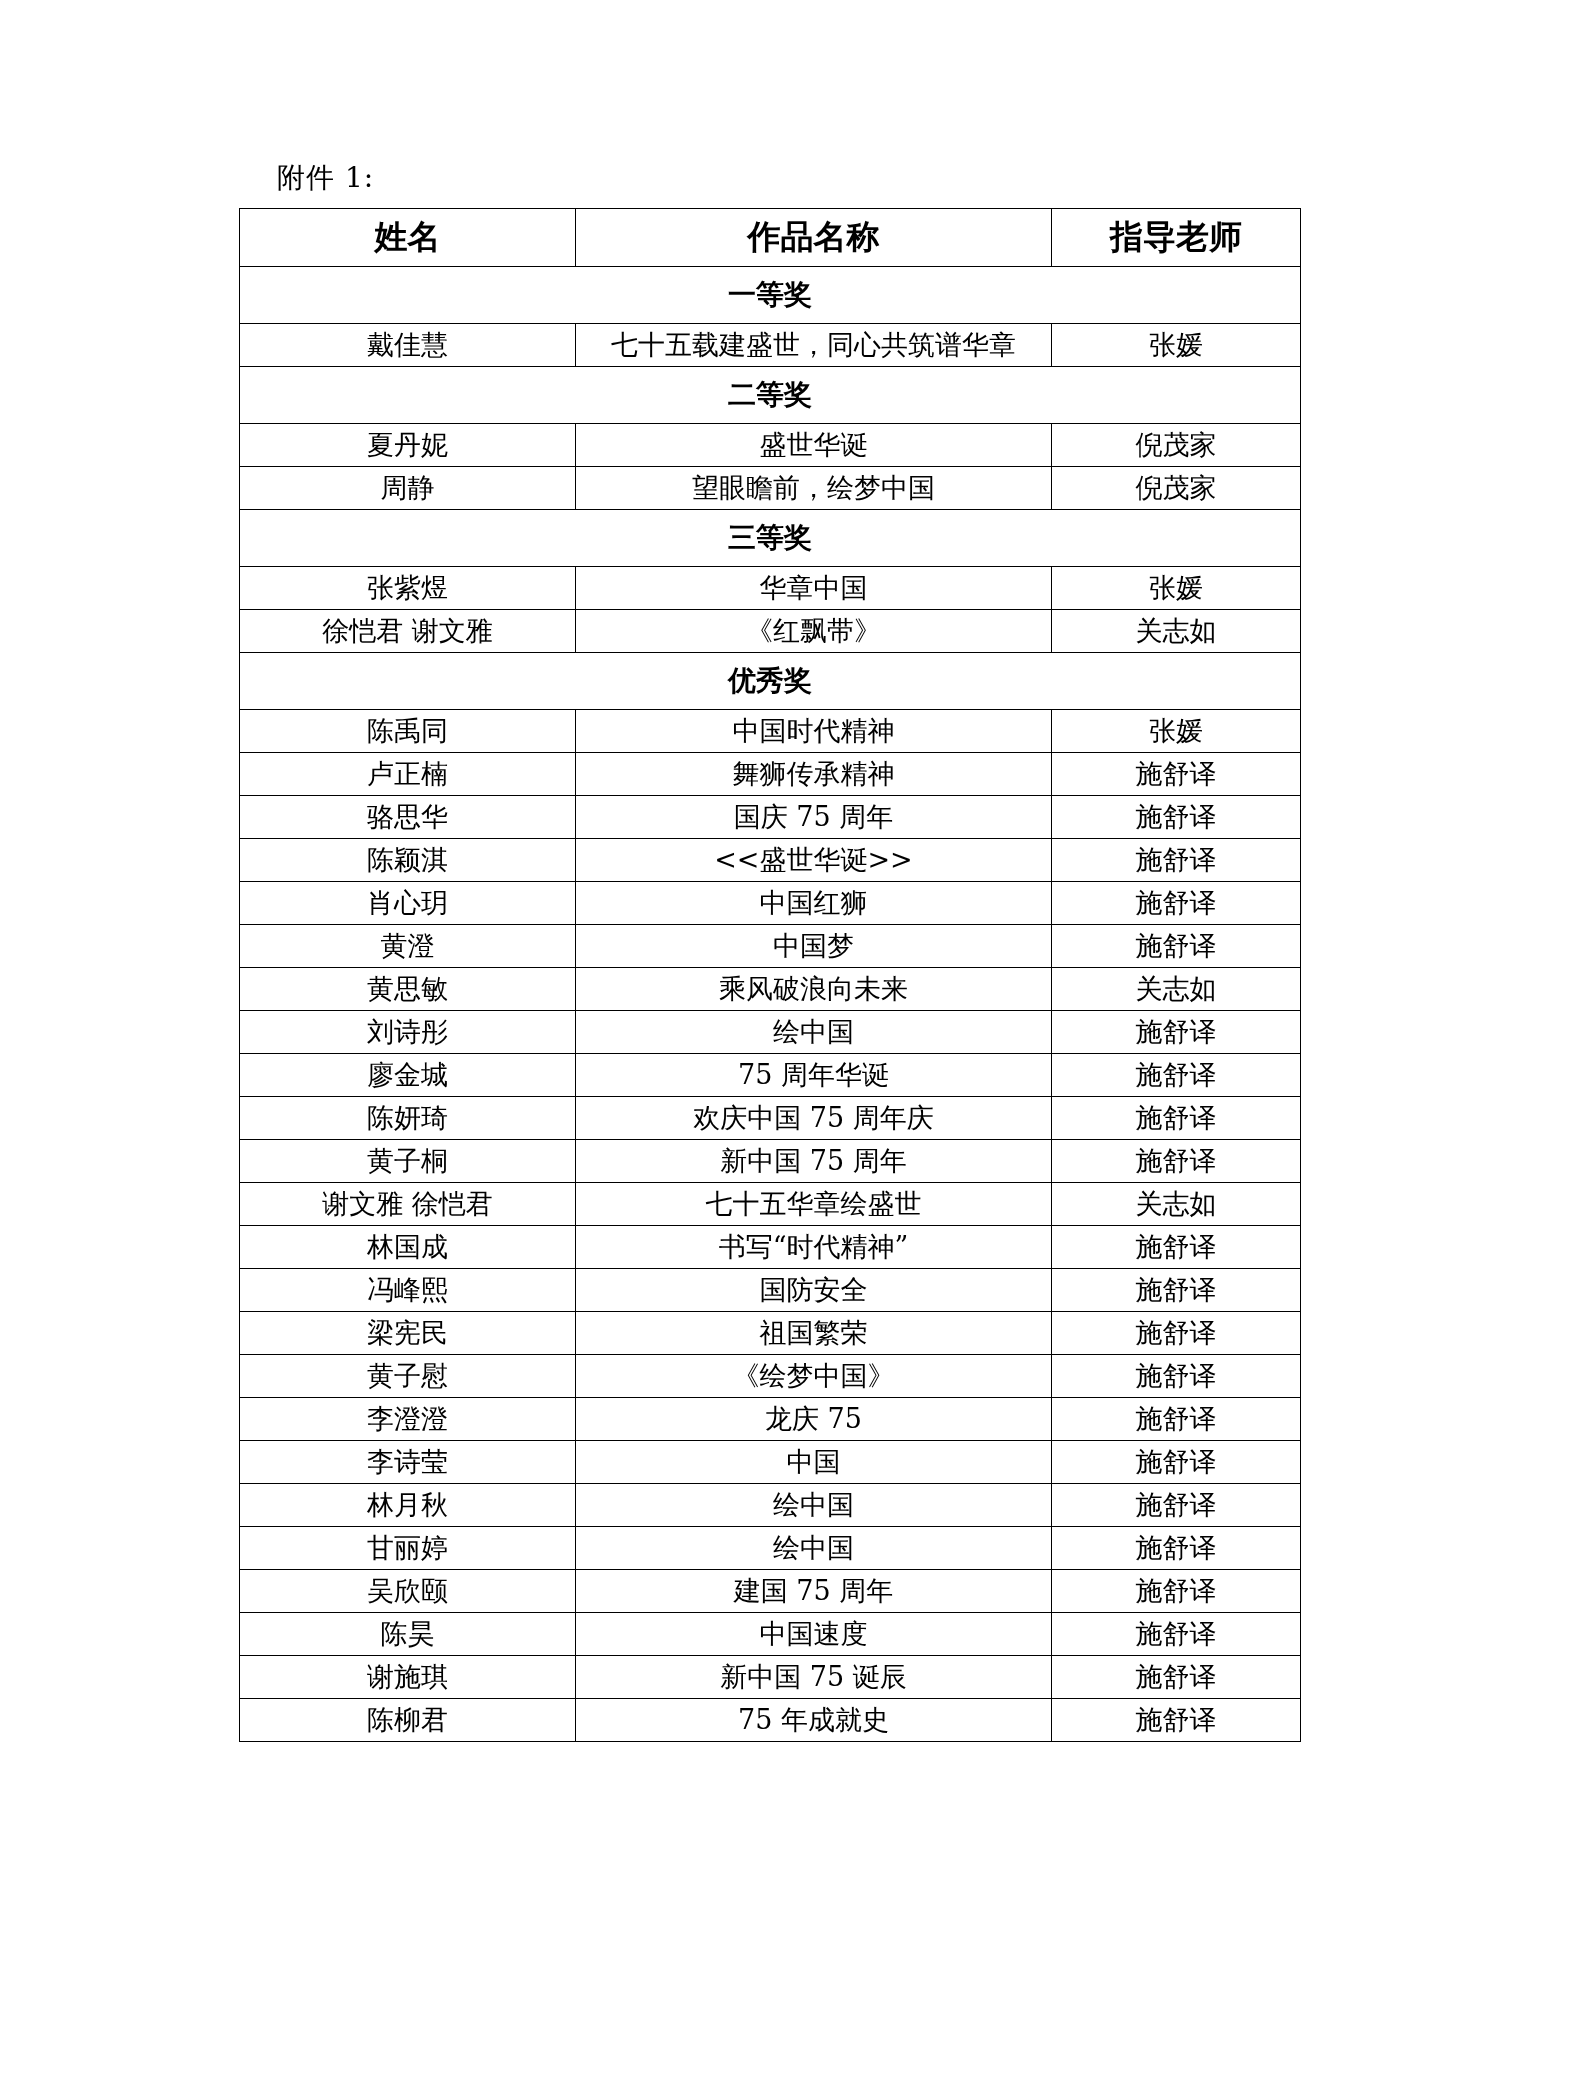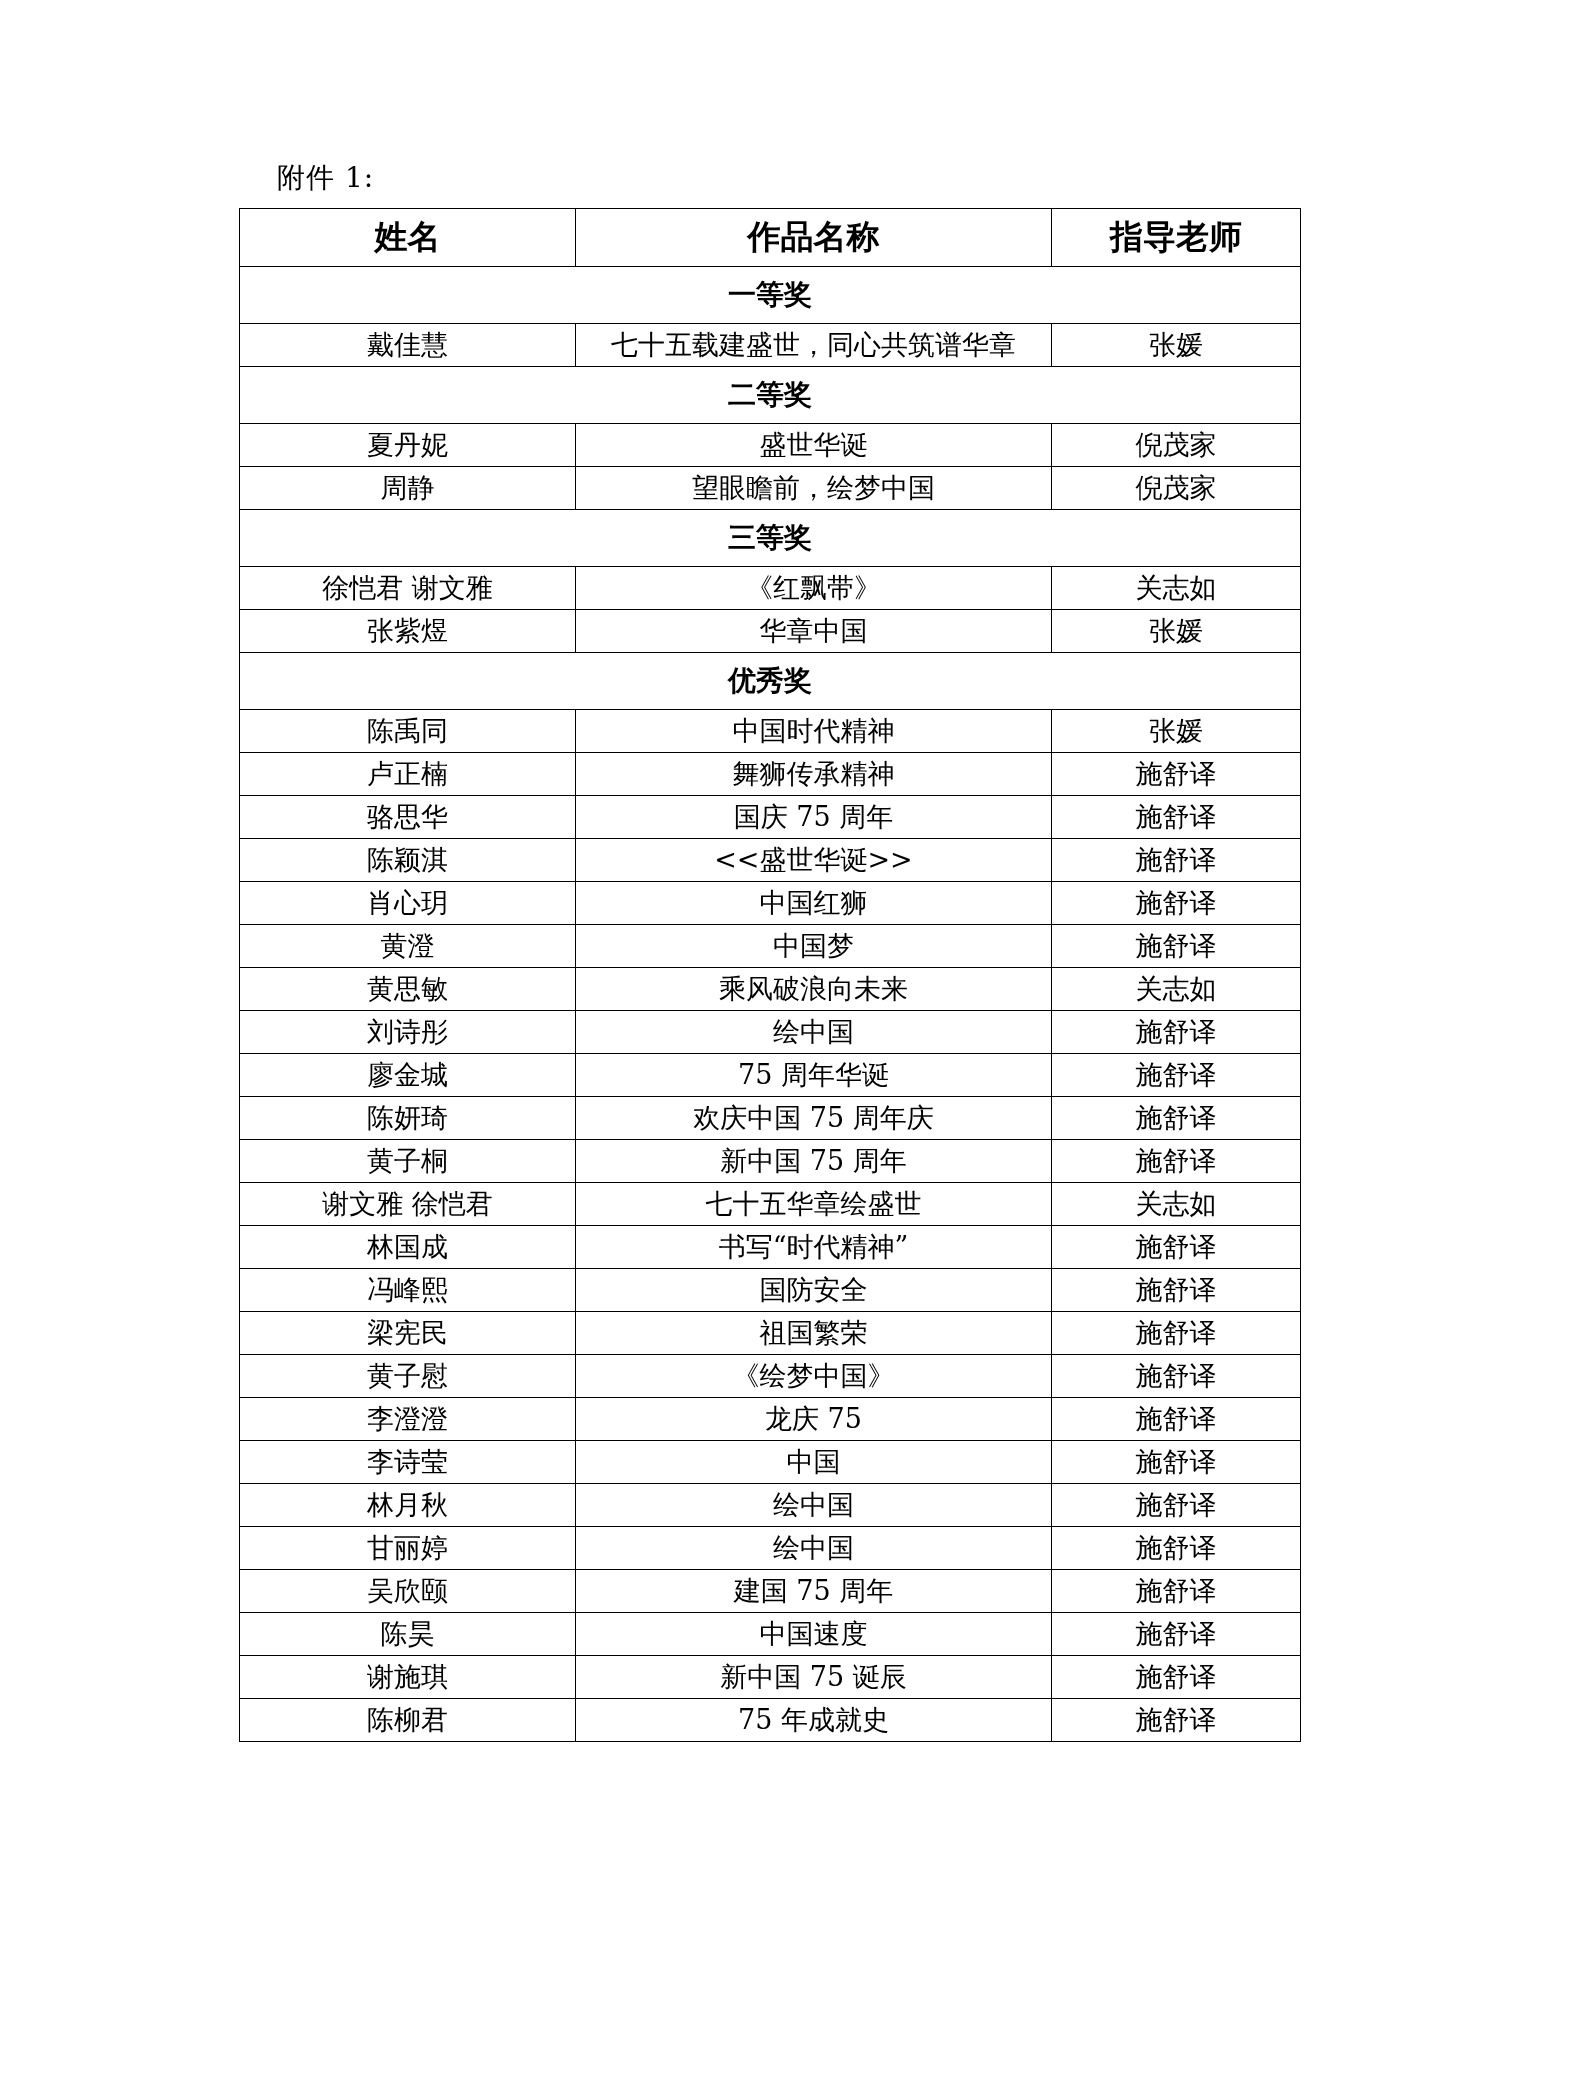--- a/index.html
+++ b/index.html
@@ -100,28 +100,28 @@
       </tr>
       <tr class="data-row">
         <td class="c-name">周静</td>
         <td class="c-work">望眼瞻前，绘梦中国</td>
         <td class="c-teacher">倪茂家</td>
       </tr>
       <tr class="category-row">
         <td colspan="3">三等奖</td>
       </tr>
       <tr class="data-row">
+        <td class="c-name">张紫煜</td>
+        <td class="c-work">华章中国</td>
+        <td class="c-teacher">张媛</td>
+      </tr>
+      <tr class="data-row">
         <td class="c-name">徐恺君 谢文雅</td>
         <td class="c-work">《红飘带》</td>
         <td class="c-teacher">关志如</td>
-      </tr>
-      <tr class="data-row">
-        <td class="c-name">张紫煜</td>
-        <td class="c-work">华章中国</td>
-        <td class="c-teacher">张媛</td>
       </tr>
       <tr class="category-row">
         <td colspan="3">优秀奖</td>
       </tr>
       <tr class="data-row">
         <td class="c-name">陈禹同</td>
         <td class="c-work">中国时代精神</td>
         <td class="c-teacher">张媛</td>
       </tr>
       <tr class="data-row">

